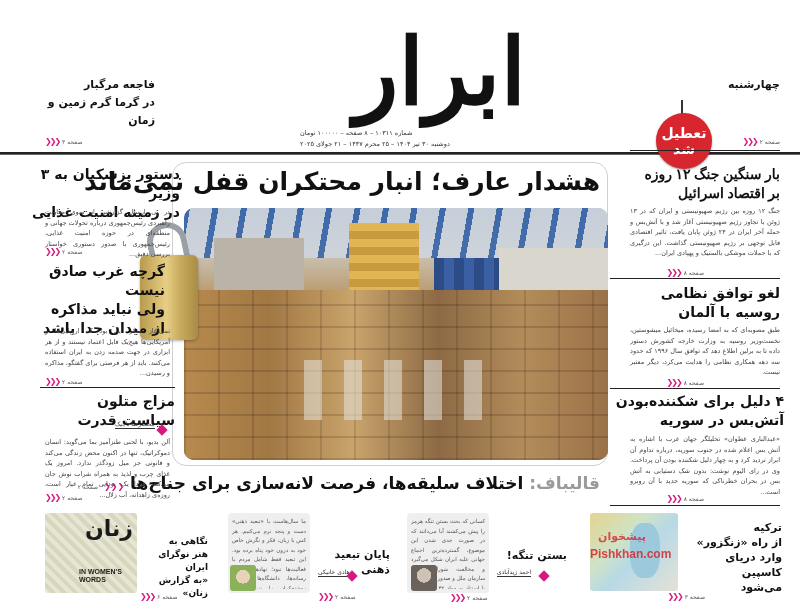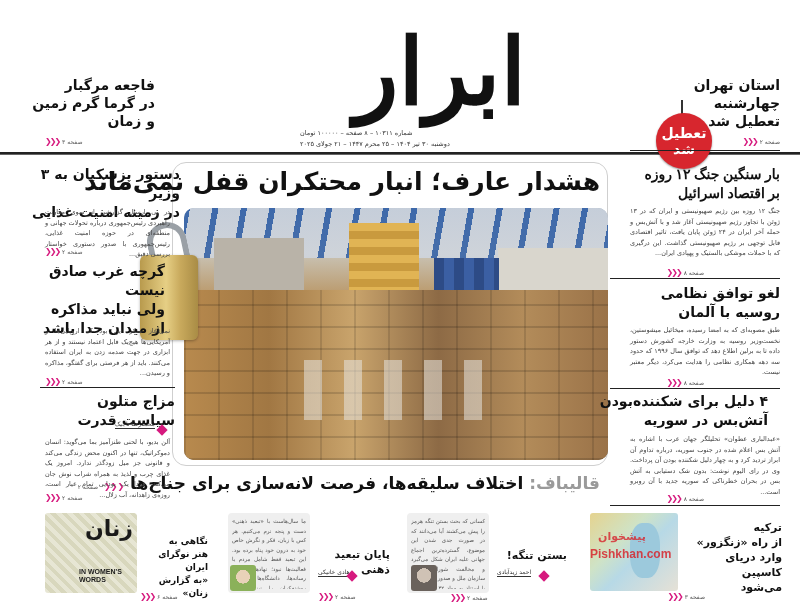--- a/index.html
+++ b/index.html
@@ -7,21 +7,21 @@
   body { position: relative; font-family: "DejaVu Sans", sans-serif; color: #1a1a1a; direction: rtl; }
 
   
   .masthead-title { position: absolute; left: 330px; top: 22px; width: 220px; height: 110px;
     font-family: "DejaVu Serif", serif; font-weight: bold; font-size: 92px; line-height: 100px;
     color: #111; text-align: center; letter-spacing: 2px; }
   .masthead-info { position: absolute; left: 300px; top: 128px; width: 200px; font-size: 6.5px; line-height: 11px; color: #333; text-align: left; direction: rtl; }
   .masthead-rule { position: absolute; left: 0; top: 152px; width: 800px; height: 3px; border-top: 2px solid #222; border-bottom: 1px solid #666; }
 
   
-  .corner-head { position: absolute; font-weight: bold; font-size: 14px; line-height: 18px; color: #111; text-align: right; }
+  .corner-head { position: absolute; font-weight: bold; font-size: 11px; line-height: 18px; color: #111; text-align: right; }
   .page-ref { position: absolute; font-size: 6px; color: #555; display: flex; align-items: center; gap: 3px; direction: rtl; }
   .arrows { color: #d6197e; font-size: 8px; letter-spacing: -2px; font-weight: bold; }
 
   .red-seal { position: absolute; left: 656px; top: 113px; width: 56px; height: 56px; border-radius: 50%;
     background: #d7262e; color: #fff; font-weight: bold; font-size: 14px; line-height: 16px; text-align: center;
     display: flex; flex-direction: column; justify-content: center; box-shadow: 0 1px 2px rgba(0,0,0,0.4); }
   .seal-string { position: absolute; left: 681px; top: 100px; width: 2px; height: 16px; background: #333; }
 
   .hr { position: absolute; height: 1px; background: #222; }
 
@@ -83,23 +83,21 @@
 <body>
 
 <div class="masthead-title">ابرار</div>
 <div class="masthead-info">
   <div>شماره ۱۰۳۱۱ – ۸ صفحه – ۱۰۰۰۰۰ تومان</div>
   <div>دوشنبه ۳۰ تیر ۱۴۰۴ – ۲۵ محرم ۱۴۴۷ – ۲۱ جولای ۲۰۲۵</div>
 </div>
 <div class="masthead-rule"></div>
 
 <div class="corner-head" style="right:20px; top:76px; width:150px;">
-  <div>استان تهران</div>
   <div>چهارشنبه</div>
-  <div>تعطیل شد</div>
 </div>
 <div class="seal-string"></div>
 <div class="red-seal">
   <span>تعطیل</span>
   <span>شد</span>
 </div>
 <div class="page-ref" style="right:20px; top:137px;">
   <span>صفحه ۲</span>
   <span class="arrows">❮❮❮</span>
 </div>
@@ -150,21 +148,21 @@
   <div>لغو توافق نظامی</div>
   <div>روسیه با آلمان</div>
 </div>
 <div class="story-body" style="right:20px; top:325px; width:150px;">طبق مصوبه‌ای که به امضا رسیده، میخائیل میشوستین، نخست‌وزیر روسیه به وزارت خارجه کشورش دستور داده تا به برلین اطلاع دهد که توافق سال ۱۹۹۶ که حدود سه دهه همکاری نظامی را هدایت می‌کرد، دیگر معتبر نیست.</div>
 <div class="page-ref" style="right:96px; top:378px;">
   <span>صفحه ۸</span>
   <span class="arrows">❮❮❮</span>
 </div>
 <div class="hr" style="right:20px; top:388px; width:170px;"></div>
 
-<div class="story-head" style="right:32px; top:392px; width:170px;">
+<div class="story-head" style="right:16px; top:392px; width:170px;">
   <div>۴ دلیل برای شکننده‌بودن</div>
   <div>آتش‌بس در سوریه</div>
 </div>
 <div class="story-body" style="right:20px; top:434px; width:150px;">«عبدالباری عطوان» تحلیلگر جهان عرب با اشاره به آتش بس اعلام شده در جنوب سوریه، درباره تداوم آن ابراز تردید کرد و به چهار دلیل شکننده بودن آن پرداخت. وی در رای الیوم نوشت: بدون شک دستیابی به آتش بس در بحران خطرناکی که سوریه جدید با آن روبرو است...</div>
 <div class="page-ref" style="right:96px; top:494px;">
   <span>صفحه ۸</span>
   <span class="arrows">❮❮❮</span>
 </div>
 <div class="hr" style="right:20px; top:505px; width:170px;"></div>
 

